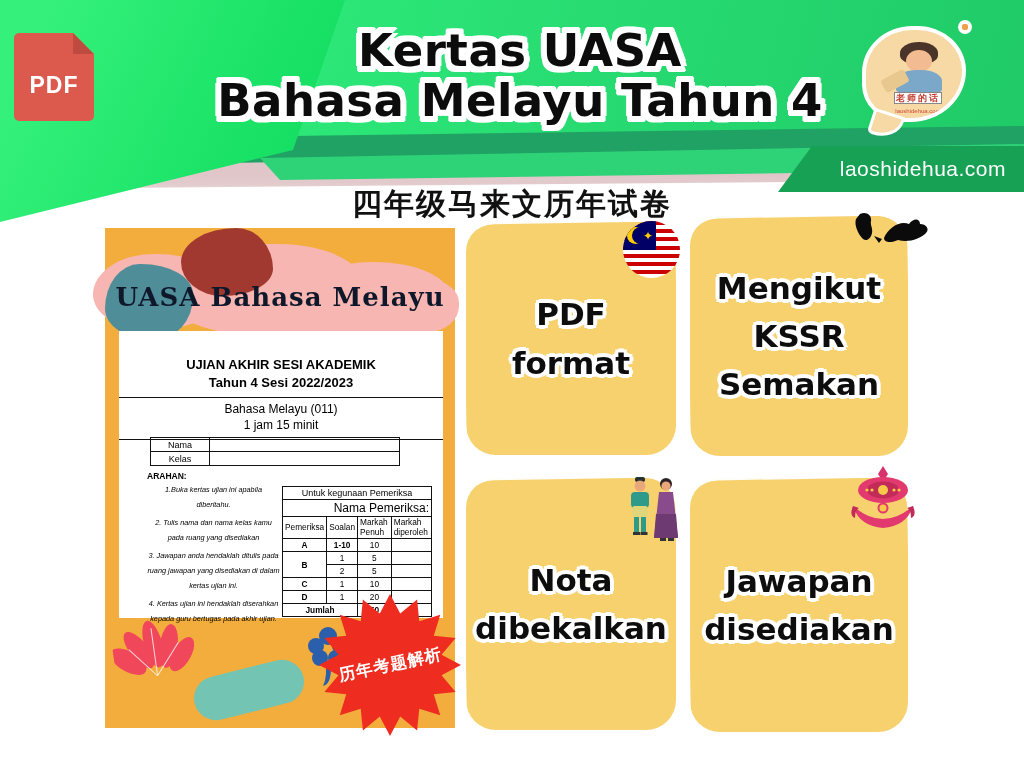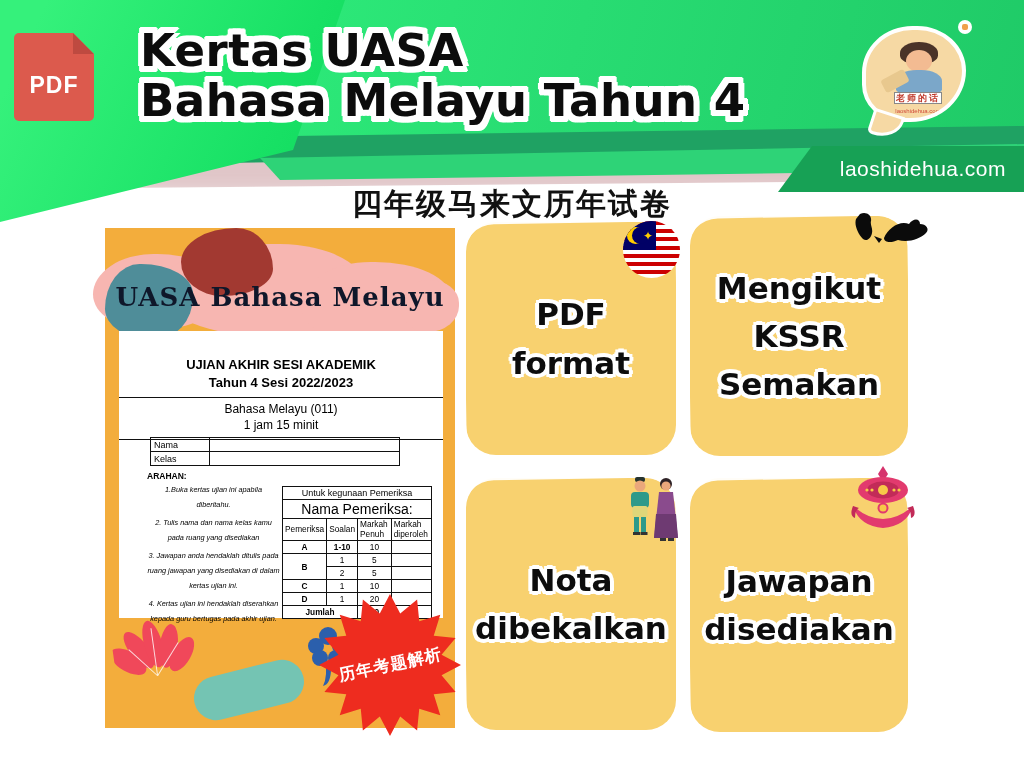--- a/index.html
+++ b/index.html
@@ -21,21 +21,21 @@
     clip-path:polygon(0 0,345px 0,293px 150px,0 222px);
     background:linear-gradient(115deg,#35f17b 10%,#18e165 70%,#0fd85c 100%);}
 
   .pdf-icon{position:absolute;left:14px;top:33px;width:80px;height:88px;background:#dc5a4d;
     border-radius:5px;clip-path:polygon(0 0,74% 0,100% 24%,100% 100%,0 100%);
     display:flex;align-items:flex-end;justify-content:center;padding-bottom:22px;box-sizing:border-box;}
   .pdf-icon .fold{position:absolute;right:0;top:0;width:21px;height:21px;background:#be4a40;
     clip-path:polygon(0 0,100% 100%,0 100%);}
   .pdf-icon .pdf-label{color:#fff;font-weight:bold;font-size:23px;letter-spacing:1px;}
 
-  .banner-title{position:absolute;left:140px;top:26px;width:760px;
+  .banner-title{position:absolute;left:140px;top:26px;width:760px;text-align:center;
     color:#0c0c0c;font-weight:bold;font-size:45px;line-height:1.12;letter-spacing:.5px;
     font-family:"DejaVu Sans","Liberation Sans",sans-serif;
     text-shadow:-5px -5px 0 #fff,5px -5px 0 #fff,-5px 5px 0 #fff,5px 5px 0 #fff,
       -6px 0 0 #fff,6px 0 0 #fff,0 -6px 0 #fff,0 6px 0 #fff,
       -4px -6px 0 #fff,4px 6px 0 #fff,4px -6px 0 #fff,-4px 6px 0 #fff;}
 
   .site-ribbon{position:absolute;left:778px;top:146px;width:246px;height:46px;background:#17a155;
     clip-path:polygon(34px 0,246px 0,246px 46px,0 46px);
     display:flex;align-items:center;justify-content:flex-end;padding-right:18px;box-sizing:border-box;}
   .site-ribbon span{color:#fff;font-size:21px;letter-spacing:.5px;}
@@ -80,29 +80,29 @@
   .paper-heading{position:absolute;left:0;top:54px;width:350px;text-align:center;
     color:#0f172a;font-weight:bold;font-size:26px;letter-spacing:1px;
     font-family:"DejaVu Serif","Liberation Serif",serif;}
 
   .paper{position:absolute;left:14px;top:103px;width:324px;height:287px;background:#fff;color:#000;}
   .exam-title{margin-top:25px;text-align:center;font-weight:bold;font-size:13px;line-height:1.35;}
   .rule{border-top:1.6px solid #111;margin:6px 0 4px 0;}
   .exam-sub{text-align:center;font-size:12px;line-height:1.3;}
   .name-table{position:absolute;left:31px;top:106px;width:250px;border-collapse:collapse;}
   .name-table td{border:1px solid #111;font-size:9px;height:13px;padding:0 3px;}
-  .name-table td:first-child{width:52px;}
+  .name-table td:first-child{width:52px;text-align:center;}
   .arahan-title{position:absolute;left:28px;top:140px;font-size:8.5px;font-weight:bold;}
   .arahan-list{position:absolute;left:28px;top:152px;width:133px;font-size:7.3px;
     font-style:italic;line-height:2.05;}
   .arahan-list p{margin:0 0 3px 0;text-align:center;}
   .exam-table{position:absolute;left:163px;top:155px;width:150px;border-collapse:collapse;}
   .exam-table td,.exam-table th{border:1px solid #111;font-size:8.3px;padding:1px 2px;font-weight:normal;}
   .exam-table .t-title{text-align:center;font-size:9px;}
-  .exam-table .t-sub{text-align:center;font-size:14px;margin-left:44px;}
+  .exam-table .t-sub{text-align:right;font-size:12px;margin-left:44px;}
   .exam-table .hdr td{line-height:1.15;}
   .exam-table .c{text-align:center;}
   .exam-table .b{font-weight:bold;text-align:center;}
 
   .leaf-svg{position:absolute;left:8px;top:390px;transform:rotate(-8deg);}
   .pebble{position:absolute;left:88px;top:440px;width:112px;height:44px;background:#74c4b3;
     border-radius:22px;transform:rotate(-14deg);}
   .flower-svg{position:absolute;left:200px;top:396px;}
   .stamp{position:absolute;left:214px;top:366px;width:142px;height:142px;background:#ee2c1f;
     display:flex;align-items:center;justify-content:center;}

